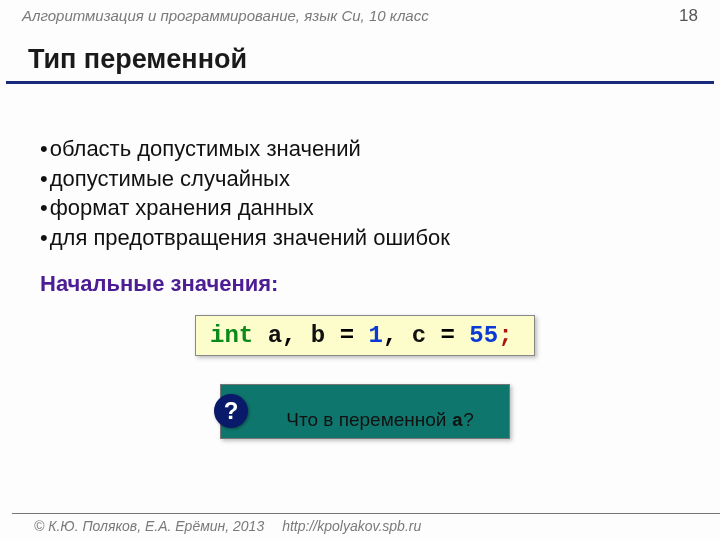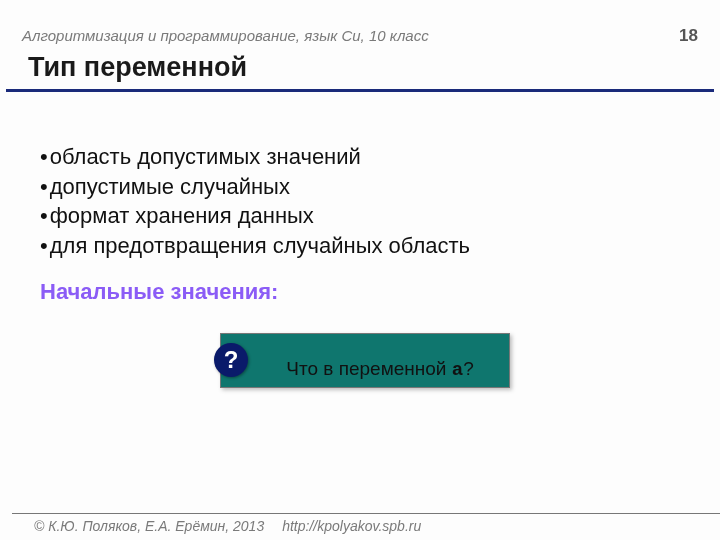--- a/index.html
+++ b/index.html
@@ -10,55 +10,54 @@
     font-family: Arial, Helvetica, sans-serif;
     position: relative;
     overflow: hidden;
   }
   .header {
     display: flex;
     justify-content: space-between;
     align-items: baseline;
     padding: 6px 22px 2px 22px;
     color: #7a7a7a;
-    margin-top: 20px;
   }
   .course-title {
     font-style: italic;
     font-size: 15px;
   }
   .page-num {
-    font-weight: bold;
+    font-weight: normal;
     font-size: 17px;
     color: #555;
   }
   .slide-title {
     font-size: 27px;
     font-weight: bold;
     color: #1a1a1a;
     padding: 4px 22px 6px 22px;
     border-bottom: 3px solid #1a2a7a;
-    margin: 0 6px;
+    margin: 12px 6px;
   }
   .content {
     padding: 10px 30px 0 40px;
     margin-top: 40px;
   }
   .bullets {
     list-style: none;
     font-size: 22px;
     color: #111;
     line-height: 1.35;
   }
   .bullets li::before {
     content: "•";
     margin-right: 2px;
   }
   .subhead {
-    color: #8b5cf6;
+    color: #4c1d95;
     font-weight: bold;
     font-size: 22px;
     margin-top: 18px;
   }
   .codebox {
     margin: 18px auto 0 auto;
     width: 340px;
     background: #fdfccb;
     border: 1px solid #888;
     box-shadow: 2px 2px 4px rgba(0,0,0,0.25);
@@ -124,25 +123,26 @@
   <span class="page-num">18</span>
 </div>
 
 <h1 class="slide-title">Тип переменной</h1>
 
 <div class="content">
   <ul class="bullets">
     <li>область допустимых значений</li>
     <li>допустимые случайных</li>
     <li>формат хранения данных</li>
-    <li>для предотвращения случайных область</li>
+    <li>для предотвращения значений ошибок</li>
   </ul>
 
   <div class="subhead">Начальные значения:</div>
 
+  <div class="codebox"><span class="kw-type">int</span><span> </span><span class="kw-var">a</span><span>, </span><span class="kw-var">b</span><span> = </span><span class="kw-num">1</span><span>, </span><span class="kw-var">c</span><span> = </span><span class="kw-num">55</span><span class="kw-semi">;</span></div>
 
   <div class="question-wrap">
     <div class="q-badge">?</div>
     <div class="question-box">
       <span>Что в переменной </span><span class="mono">a</span><span>?</span>
     </div>
   </div>
 </div>
 
 <div class="footer">

